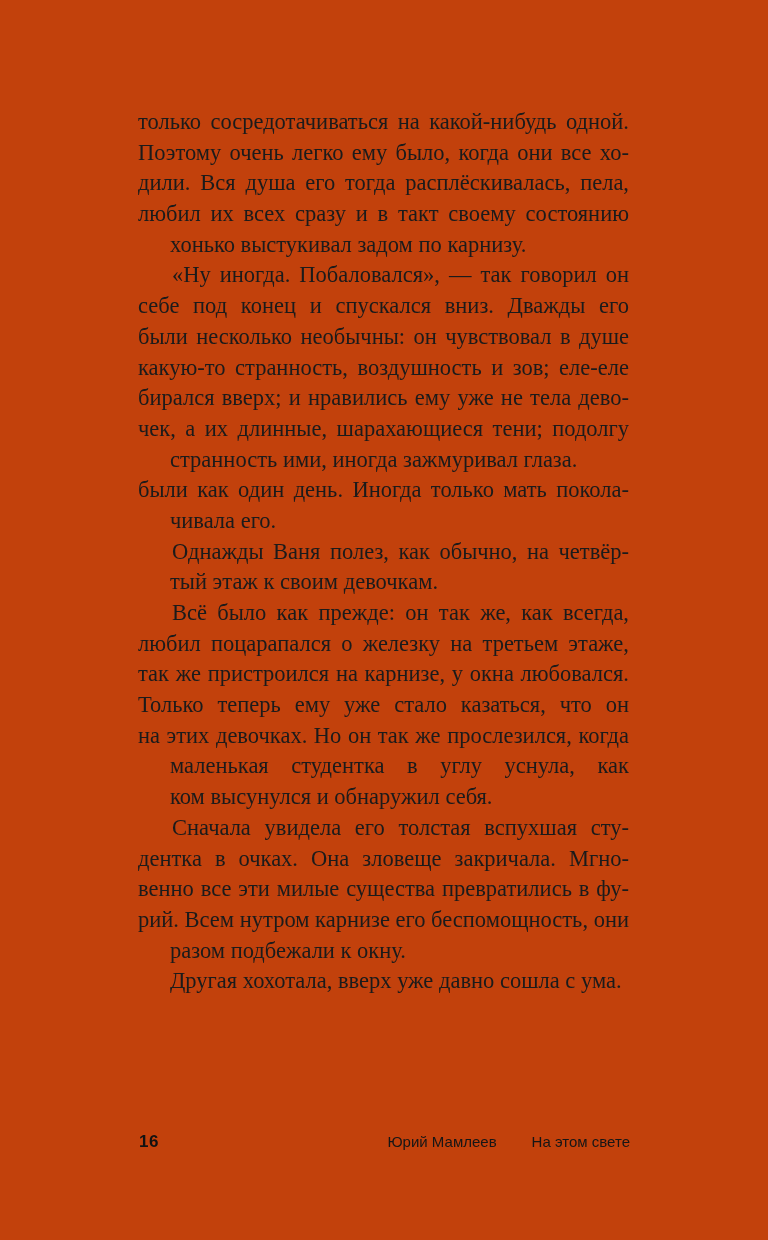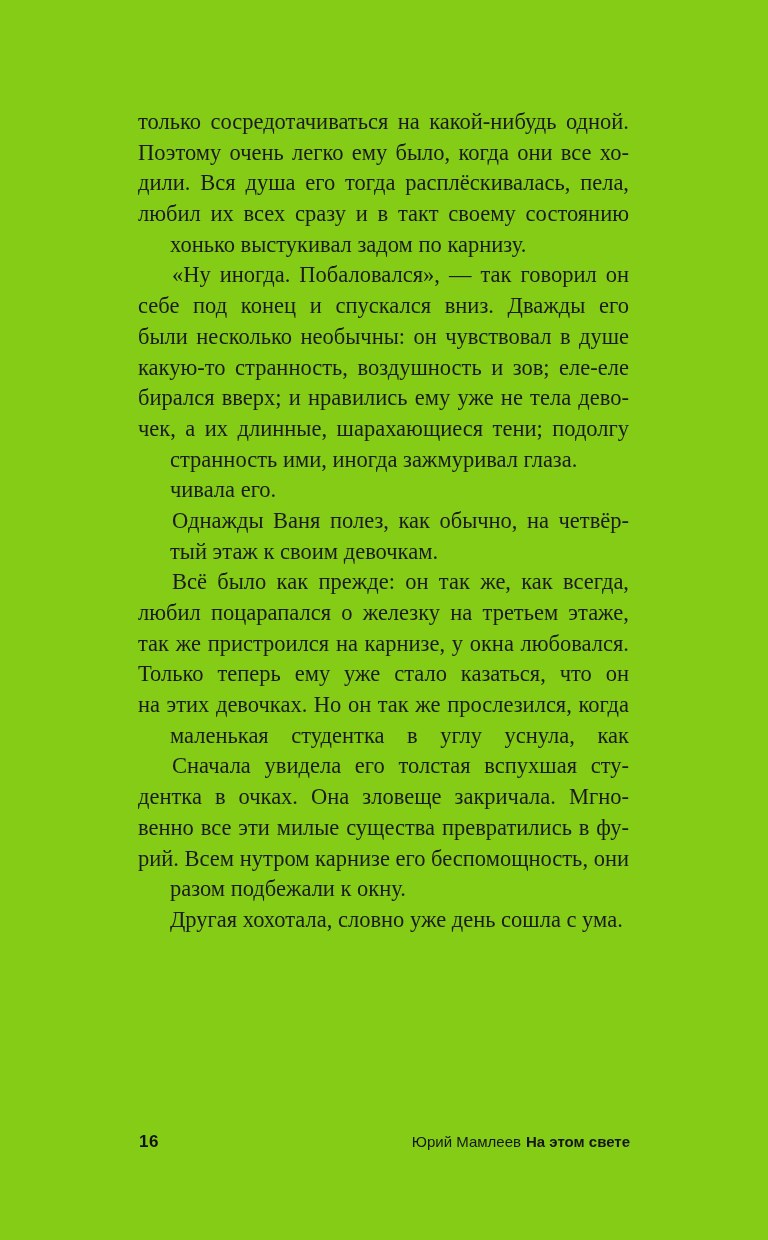--- a/index.html
+++ b/index.html
@@ -7,21 +7,21 @@
     width: 768px;
     height: 1240px;
     background: #ffffff;
     position: relative;
     overflow: hidden;
     font-family: "Liberation Serif", "DejaVu Serif", serif;
   }
   .page {
     position: absolute;
     inset: 0;
-    background: #84cc16;
+    background: #c2410c;
   }
   .text-block {
     position: absolute;
     left: 138px;
     top: 107px;
     width: 491px;
     color: #1b1b1b;
   }
   .line {
     font-size: 22.5px;
@@ -54,25 +54,26 @@
   }
   .page-num {
     font-weight: 700;
     font-size: 17px;
     letter-spacing: 0.5px;
   }
   .running-title {
     font-size: 15px;
     display: flex;
     align-items: baseline;
-    gap: 5px;
+    gap: 18px;
     color: #161616;
   }
   .running-title .book {
-    font-weight: 700;
+    font-weight: 400;
+    margin-left: 17px;
   }
 </style>
 </head>
 <body>
 
 <div class="page">
 
   <main class="text-block">
 
   <div class="line">только сосредотачиваться на какой-нибудь одной.</div>
@@ -80,35 +81,37 @@
       <div class="line">дили. Вся душа его тогда расплёскивалась, пела, он</div>
       <div class="line">любил их всех сразу и в такт своему состоянию ти-</div>
       <div class="line last">хонько выстукивал задом по карнизу.</div>
       <div class="line indent">«Ну иногда. Побаловался», — так говорил он</div>
       <div class="line">себе под конец и спускался вниз. Дважды его вечера</div>
       <div class="line">были несколько необычны: он чувствовал в душе</div>
       <div class="line">какую-то странность, воздушность и зов; еле-еле за-</div>
       <div class="line">бирался вверх; и нравились ему уже не тела дево-</div>
       <div class="line">чек, а их длинные, шарахающиеся тени; подолгу он</div>
       <div class="line last">странность ими, иногда зажмуривал глаза.</div>
+      <div class="line">были как один день. Иногда только мать покола-</div>
       <div class="line last">чивала его.</div>
       <div class="line indent">Однажды Ваня полез, как обычно, на четвёр-</div>
       <div class="line last">тый этаж к своим девочкам.</div>
       <div class="line indent">Всё было как прежде: он так же, как всегда,</div>
       <div class="line">любил поцарапался о железку на третьем этаже,</div>
       <div class="line">так же пристроился на карнизе, у окна любовался.</div>
       <div class="line">Только теперь ему уже стало казаться, что он женат</div>
       <div class="line">на этих девочках. Но он так же прослезился, когда</div>
       <div class="line last">маленькая студентка в углу уснула, как зародыш.</div>
+      <div class="line last">ком высунулся и обнаружил себя.</div>
       <div class="line indent">Сначала увидела его толстая вспухшая сту-</div>
       <div class="line">дентка в очках. Она зловеще закричала. Мгно-</div>
       <div class="line">венно все эти милые существа превратились в фу-</div>
       <div class="line">рий. Всем нутром карнизе его беспомощность, они</div>
       <div class="line last">разом подбежали к окну.</div>
-      <div class="line last">Другая хохотала, словно уже день сошла с ума.</div>
+      <div class="line last">Другая хохотала, вверх уже давно сошла с ума.</div>
     </main>
 
   <footer class="page-footer">
     <span class="page-num">16</span>
     <div class="running-title">
       <span class="author">Юрий Мамлеев</span>
       <span class="book">На этом свете</span>
     </div>
   </footer>
 

